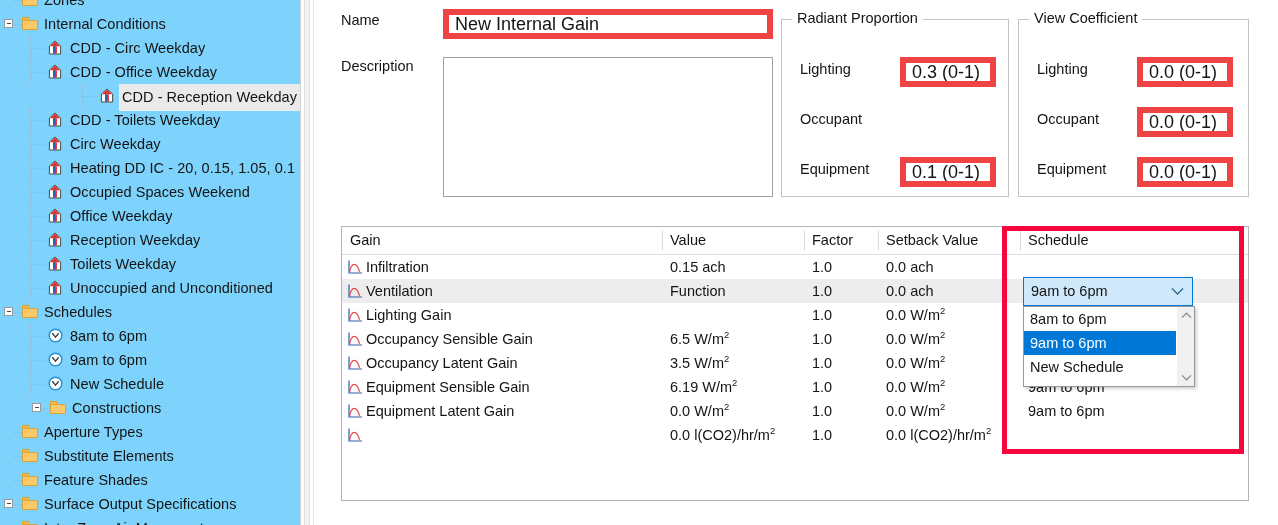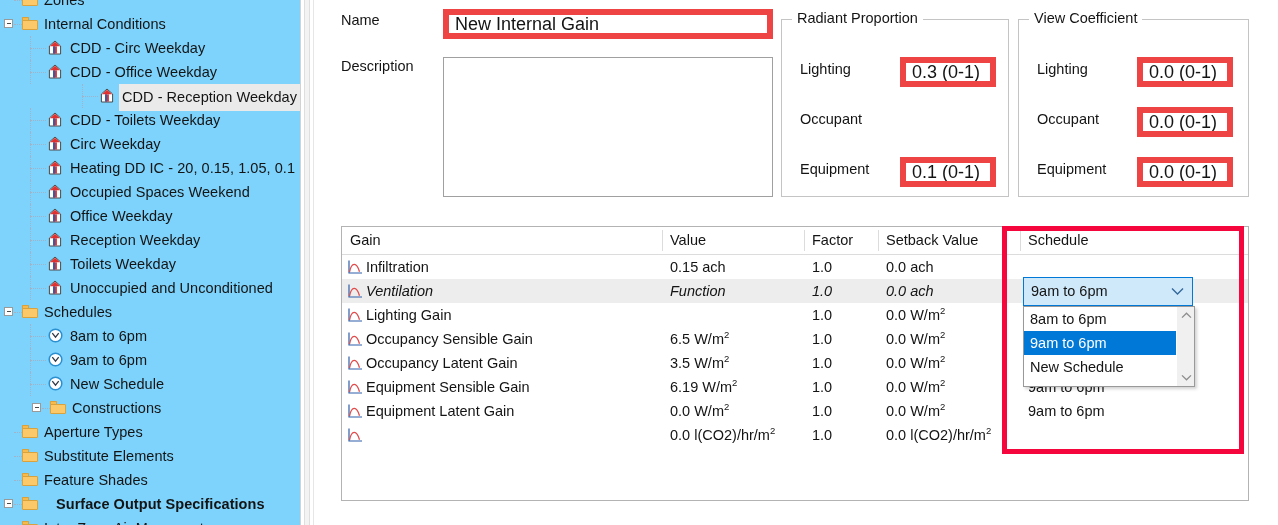--- a/index.html
+++ b/index.html
@@ -223,21 +223,21 @@
   .hsep {
     position: absolute;
     top: 3px;
     width: 1px; height: 21px;
     background: #dcdcdc;
   }
   .grow {
     position: relative;
     height: 24px;
   }
-  .grow.sel { background: #ededed; font-style: italic; }
+  .grow.sel { background: #ededed; }
   .gcell {
     position: absolute;
     top: 0;
     height: 24px;
     line-height: 24px;
     font-size: 14.5px;
     color: #141414;
     white-space: nowrap;
     box-sizing: border-box;
   }
@@ -523,21 +523,21 @@
     </div>
     <div class="tree-row" style="position: absolute; left: 0px; top: 468px; width: 300px;">
       <span class="dots" style="left: 14px; top: 12px; width: 8px;"></span>
       <span style="position: absolute; left: 22px; top: 5px;"><span class="ico-folder"><span class="ft"></span><span class="fb"></span></span></span>
       <span class="tree-label" style="position: absolute; left: 44px; top: 0px;">Feature Shades</span>
     </div>
     <div class="tree-row" style="position: absolute; left: 0px; top: 492px; width: 300px;">
       <span class="expander" style="left: 4px; top: 7px;"></span>
       <span class="dots" style="left: 14px; top: 12px; width: 8px;"></span>
       <span style="position: absolute; left: 22px; top: 5px;"><span class="ico-folder"><span class="ft"></span><span class="fb"></span></span></span>
-      <span class="tree-label" style="position: absolute; left: 56px; top: 0px; font-weight: bold;">Surface Output Specifications</span>
+      <span class="tree-label" style="position: absolute; left: 44px; top: 0px;">Surface Output Specifications</span>
     </div>
     <div class="tree-row" style="position: absolute; left: 0px; top: 516px; width: 300px;">
       <span style="position: absolute; left: 22px; top: 5px;"><span class="ico-folder"><span class="ft"></span><span class="fb"></span></span></span>
       <span class="tree-label" style="position: absolute; left: 44px; top: 0px;">Inter Zone Air Movement</span>
     </div>
   </div>
 
 <div id="splitter">
   <div class="bar"></div>
 </div>

